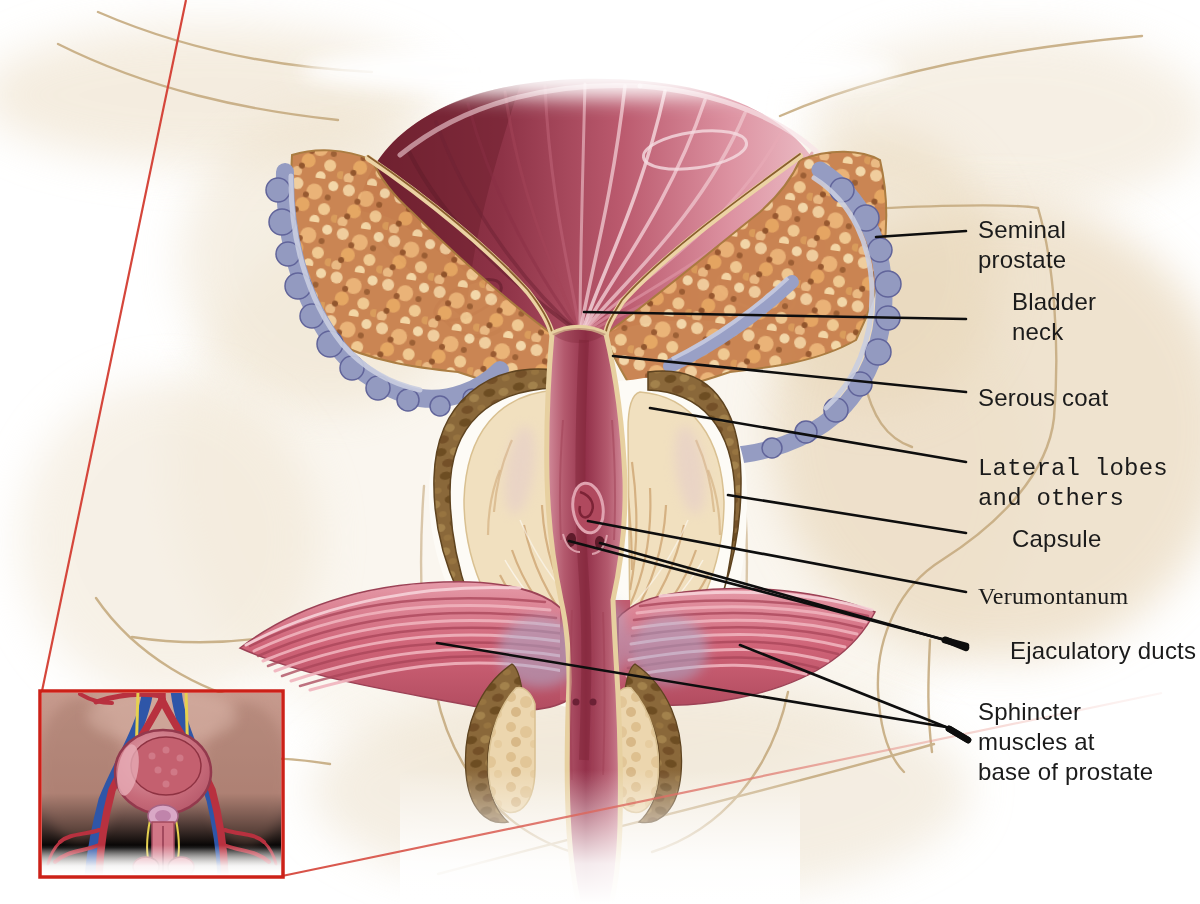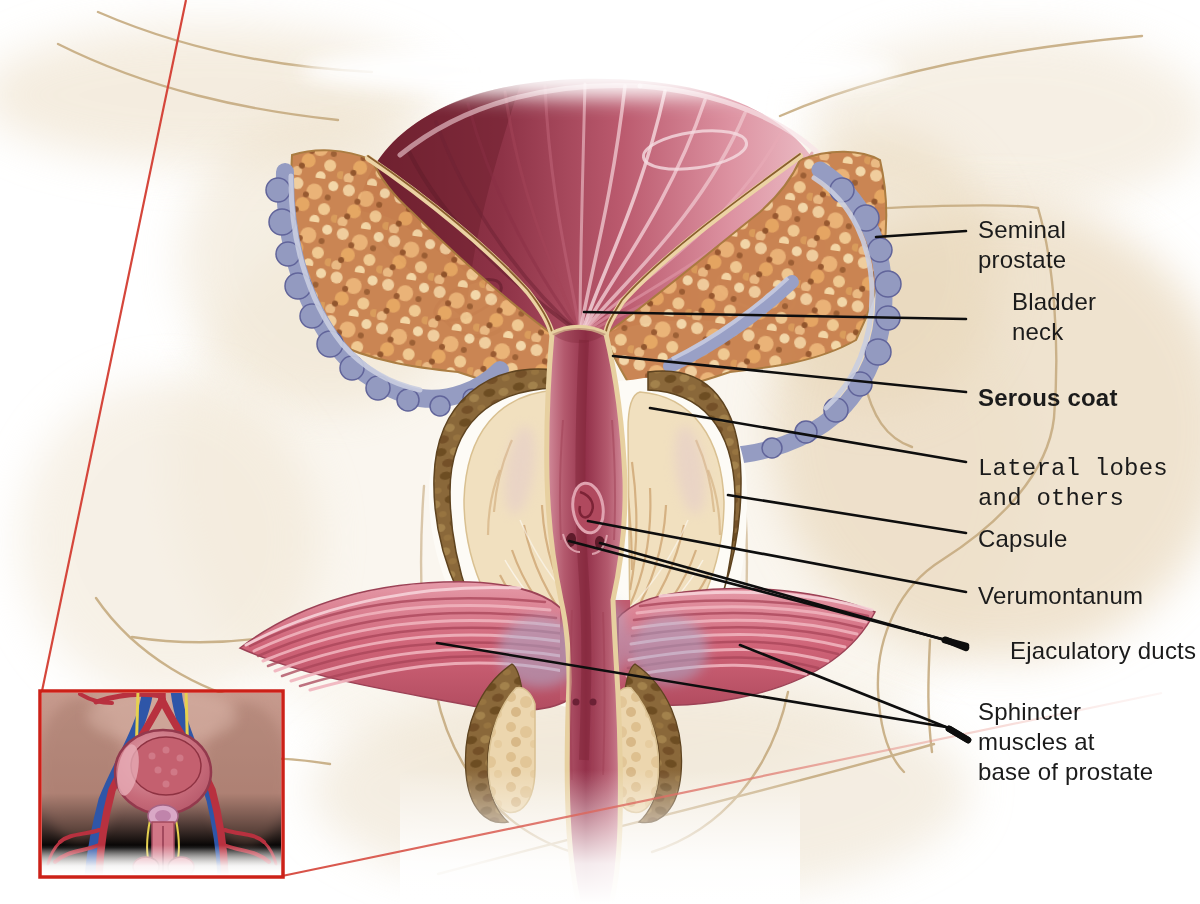--- a/index.html
+++ b/index.html
@@ -422,31 +422,31 @@
 
 <div id="labels-layer">
       <div class="label" style="left: 978px; top: 215px; color: rgb(27, 27, 27);">
         <div>Seminal</div>
         <div>prostate</div>
       </div>
       <div class="label" style="left: 978px; top: 287px; color: rgb(27, 27, 27); margin-left: 34px;">
         <div>Bladder</div>
         <div>neck</div>
       </div>
-      <div class="label" style="left: 978px; top: 383px; color: rgb(27, 27, 27); font-weight: bold;">
+      <div class="label" style="left: 978px; top: 383px; color: rgb(27, 27, 27);">
         <div>Serous coat</div>
       </div>
       <div class="label" style="left: 978px; top: 454px; color: rgb(27, 27, 27); font-family: Liberation Mono, monospace;">
         <div>Lateral lobes</div>
         <div>and others</div>
       </div>
-      <div class="label" style="left: 978px; top: 524px; color: rgb(27, 27, 27);">
+      <div class="label" style="left: 1012px; top: 524px; color: rgb(27, 27, 27);">
         <div>Capsule</div>
       </div>
-      <div class="label" style="left: 978px; top: 581px; color: rgb(27, 27, 27);">
+      <div class="label" style="left: 978px; top: 581px; color: rgb(27, 27, 27); font-family: Liberation Serif, serif;">
         <div>Verumontanum</div>
       </div>
       <div class="label" style="left: 1010px; top: 636px; color: rgb(27, 27, 27);">
         <div>Ejaculatory ducts</div>
       </div>
       <div class="label" style="left: 978px; top: 697px; color: rgb(27, 27, 27);">
         <div>Sphincter</div>
         <div>muscles at</div>
         <div>base of prostate</div>
       </div>

